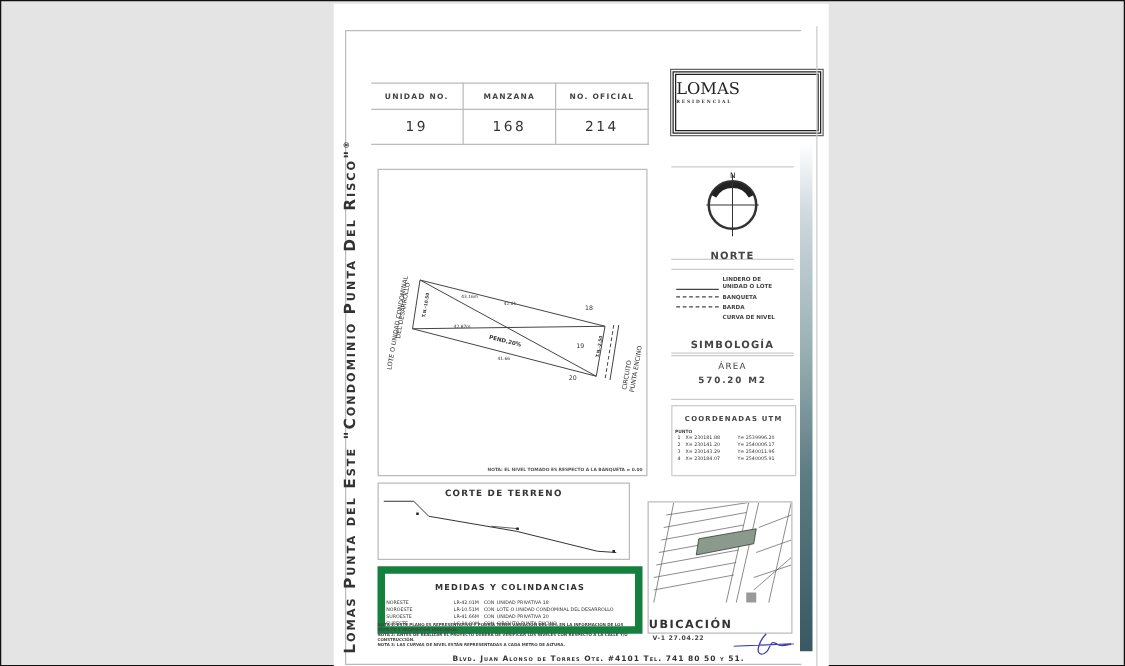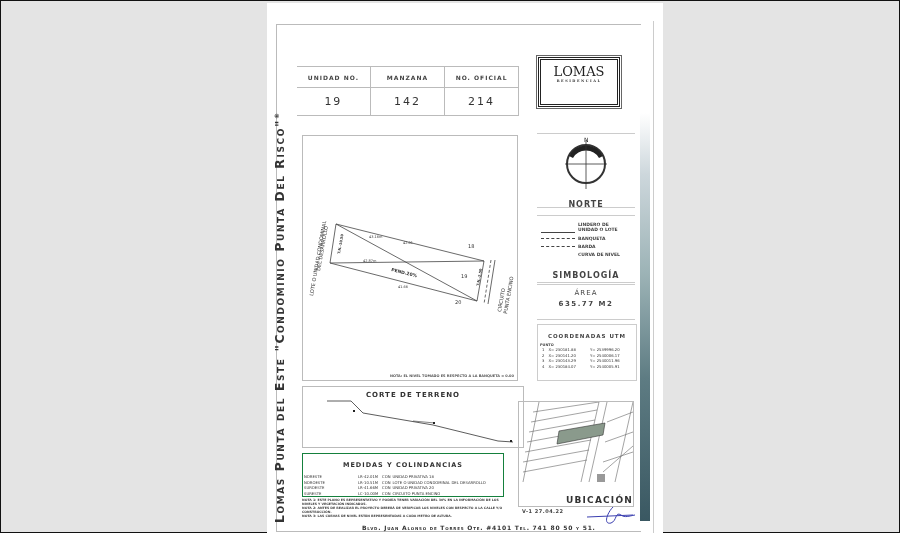--- a/index.html
+++ b/index.html
@@ -8,21 +8,21 @@
   .paper{position:absolute;left:267px;top:3px;width:396px;height:530px;background:#fff;}
   .frame{position:absolute;left:9px;top:21px;width:364px;height:506px;border:1px solid #bbb;border-right:none;}
   .side-title{position:absolute;left:6px;top:520px;transform-origin:0 0;transform:rotate(-90deg);white-space:nowrap;font-family:"DejaVu Sans",sans-serif;font-weight:bold;font-size:12.3px;letter-spacing:1.6px;font-variant:small-caps;color:#333;}
   .side-title sup{font-size:6px;}
   .title{position:absolute;left:62px;top:33px;font-family:"DejaVu Serif",serif;font-weight:bold;font-size:16px;letter-spacing:0.5px;color:#222;}
   .id-table{position:absolute;left:30px;top:63px;width:222px;height:50px;border-collapse:collapse;}
   .id-table td{border:1px solid #bbb;text-align:center;width:74px;}
   .id-table .h td{font-size:6px;letter-spacing:1px;height:18px;color:#444;font-weight:bold;}
   .id-table .v td{font-size:11px;letter-spacing:2px;color:#333;}
   .id-table tr td:first-child{border-left:none;}
-  .logo{position:absolute;left:271px;top:54px;width:82px;height:50px;border:3px double #222;outline:1px solid #666;outline-offset:1px;text-align:center;box-sizing:border-box;}
+  .logo{position:absolute;left:271px;top:54px;width:119px;height:50px;border:3px double #222;outline:1px solid #666;outline-offset:1px;box-sizing:border-box;}
   .logo .l1{font-family:"DejaVu Serif",serif;font-size:13px;line-height:14px;margin-top:5px;color:#222;}
   .logo .l2{font-family:"DejaVu Serif",serif;font-size:10px;line-height:11px;color:#222;}
   .logo .l3{font-family:"DejaVu Serif",serif;font-size:3.5px;letter-spacing:1.5px;font-weight:bold;color:#333;}
   .plan{position:absolute;left:35px;top:132px;width:214px;height:244px;border:1px solid #bbb;}
   .plan svg{position:absolute;left:0;top:0;}
   .plan-note{position:absolute;right:3px;bottom:2px;font-size:3.5px;font-weight:bold;color:#555;}
   .right-col{position:absolute;left:270px;width:98px;}
   .north{top:130px;height:73px;border-top:1px solid #ccc;border-bottom:1px solid #ccc;}
   .north .lbl{position:absolute;bottom:-2px;width:100%;text-align:center;font-size:8px;font-weight:bold;letter-spacing:1px;color:#444;}
   .symb{top:212px;height:66px;border-top:1px solid #ccc;border-bottom:1px solid #ccc;}
@@ -31,30 +31,30 @@
   .symb .dash{display:inline-block;width:34px;border-top:1px dashed #444;vertical-align:middle;margin-right:3px;}
   .symb .lbl{position:absolute;bottom:2px;width:100%;text-align:center;font-size:8px;font-weight:bold;letter-spacing:1px;color:#444;}
   .area{top:281px;height:34px;border-top:1px solid #ccc;border-bottom:1px solid #ccc;text-align:center;}
   .area .t{font-size:7px;font-weight:normal;letter-spacing:1px;margin-top:4px;color:#444;}
   .area .v{font-size:7px;font-weight:bold;letter-spacing:1.5px;margin-top:3px;color:#444;}
   .utm{top:321px;height:55px;border:1px solid #ccc;}
   .utm .t{text-align:center;font-size:5.5px;font-weight:bold;letter-spacing:1px;margin-top:8px;color:#444;}
   .utm .hd{font-size:3.5px;font-weight:bold;margin-left:2px;margin-top:4px;color:#444;}
   .utm table{border-collapse:collapse;margin-left:2px;font-size:3.8px;color:#333;}
   .utm td{padding:0 2px;line-height:5.5px;}
-  .corte{position:absolute;left:35px;top:383px;width:200px;height:60px;border:1px solid #bbb;padding-left:20px;}
+  .corte{position:absolute;left:35px;top:383px;width:200px;height:60px;border:1px solid #bbb;}
   .corte .t{position:absolute;left:0;width:100%;top:4px;text-align:center;font-size:7px;font-weight:bold;letter-spacing:1px;color:#333;}
-  .medidas{position:absolute;left:35px;top:450px;width:200px;height:42px;border:1px solid #15803d;}
+  .medidas{position:absolute;left:35px;top:450px;width:200px;height:42px;border:6px solid #15803d;}
   .medidas .t{text-align:center;font-size:6.5px;font-weight:bold;letter-spacing:1px;margin-top:7px;color:#333;}
   .medidas table{border-collapse:collapse;font-size:3.8px;margin-top:5px;color:#333;}
   .medidas td{line-height:5.5px;padding:0 1px;}
   .notes{position:absolute;left:35px;top:495px;width:205px;font-size:3.2px;font-weight:bold;color:#444;line-height:4px;}
   .footer-addr{position:absolute;left:95px;top:521px;font-size:6px;font-weight:bold;letter-spacing:0.8px;font-variant:small-caps;color:#333;white-space:nowrap;}
   .ubic{position:absolute;left:251px;top:398px;width:114px;height:104px;border:1px solid #bbb;overflow:hidden;}
-  .ubic .lbl{position:absolute;bottom:1px;width:100%;text-align:right;font-size:9px;font-weight:bold;letter-spacing:1.2px;color:#333;background:#fff;}
+  .ubic .lbl{position:absolute;bottom:1px;width:100%;text-align:left;font-size:9px;font-weight:bold;letter-spacing:1.2px;color:#333;background:#fff;}
   .version{position:absolute;left:255px;top:505px;font-size:5px;font-weight:bold;color:#444;letter-spacing:0.5px;}
   .grad-bar{position:absolute;left:373px;top:110px;width:10px;height:408px;background:linear-gradient(#fff 0%,#cdd7dc 15%,#9bb2b5 40%,#5e7c83 65%,#3a5862 100%);}
   .right-edge{position:absolute;left:386px;top:18px;width:1px;height:512px;background:#ccc;}
 </style>
 </head>
 <body>
 
 <div class="viewer-frame"></div>
 
 <div class="paper">
@@ -67,21 +67,21 @@
 
   <table class="id-table">
     <tbody>
         <tr class="h">
       <td>UNIDAD NO.</td>
       <td>MANZANA</td>
       <td>NO. OFICIAL</td>
     </tr>
     <tr class="v">
       <td>19</td>
-      <td>142</td>
+      <td>168</td>
       <td>214</td>
     </tr>
   </tbody>
     </table>
 
   <div class="logo">
     <div class="l1">LOMAS</div>
     <div class="l3">RESIDENCIAL</div>
   </div>
 
@@ -131,21 +131,21 @@
       <path d="M32 22 A19 19 0 0 1 66 22 L62 24 A15 15 0 0 0 36 24 Z" fill="#222"></path>
       <line x1="49" y1="6" x2="49" y2="55" stroke="#333" stroke-width="0.8"></line>
       <line x1="28" y1="30" x2="70" y2="30" stroke="#333" stroke-width="0.8"></line>
       <text x="47" y="8" font-size="6" font-family="DejaVu Sans, sans-serif" fill="#222">N</text>
     </svg>
     <div class="lbl">NORTE</div>
   </div>
 
   <div class="right-col area">
     <div class="t">ÁREA</div>
-    <div class="v">635.77 M2</div>
+    <div class="v">570.20 M2</div>
   </div>
 
   <div class="right-col utm">
     <div class="t">COORDENADAS UTM</div>
     <div class="hd">PUNTO</div>
     <table>
       <tbody>
           <tr>
             <td>1</td>
             <td>X= 230181.88</td>

